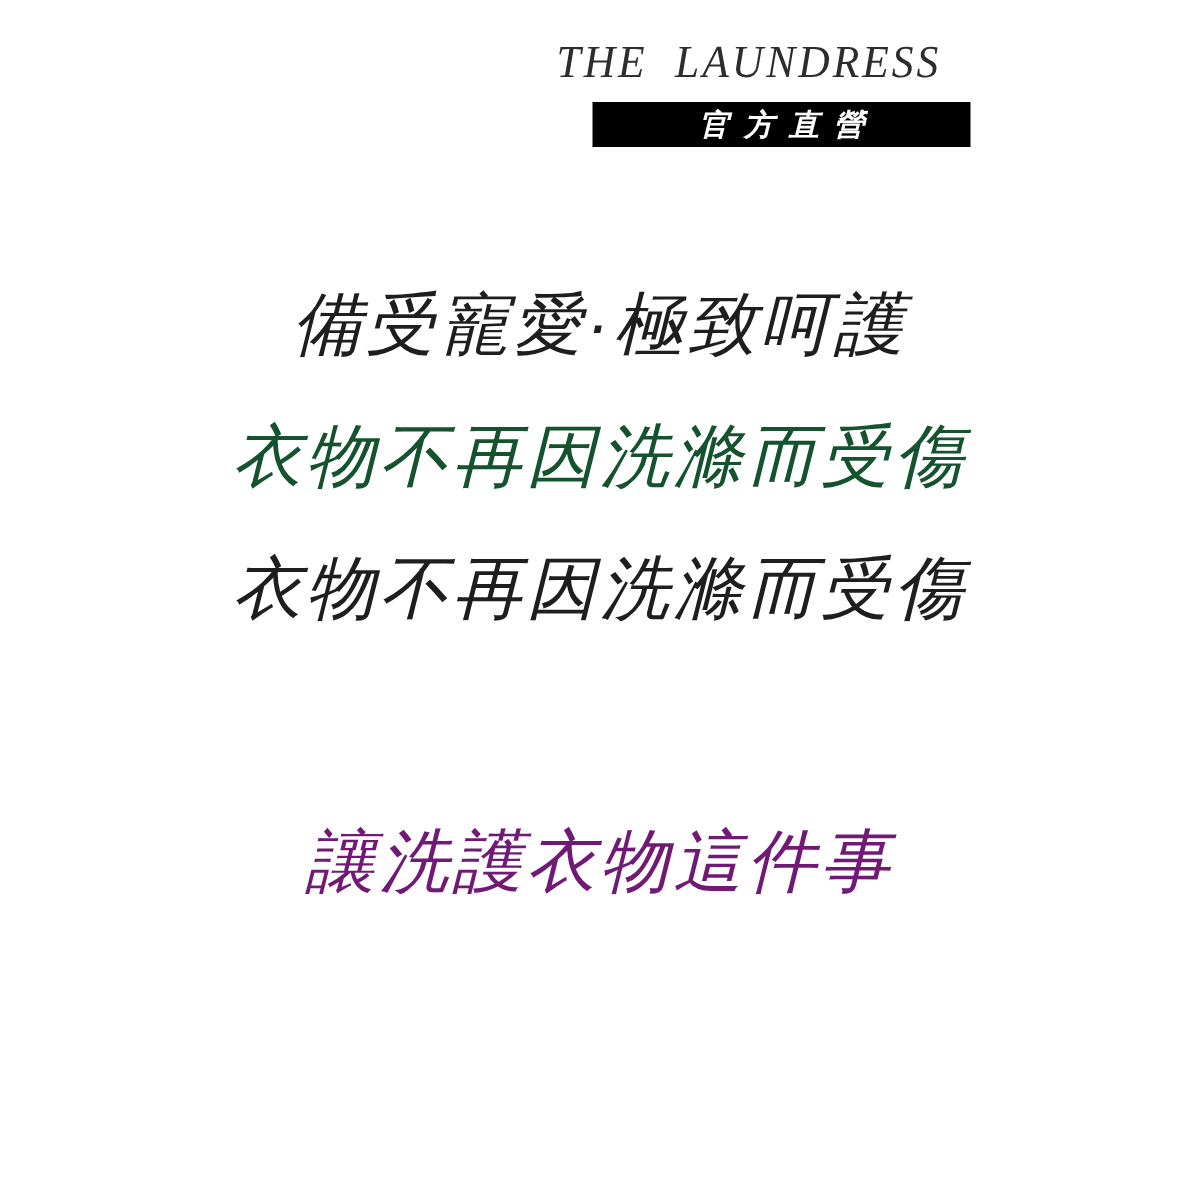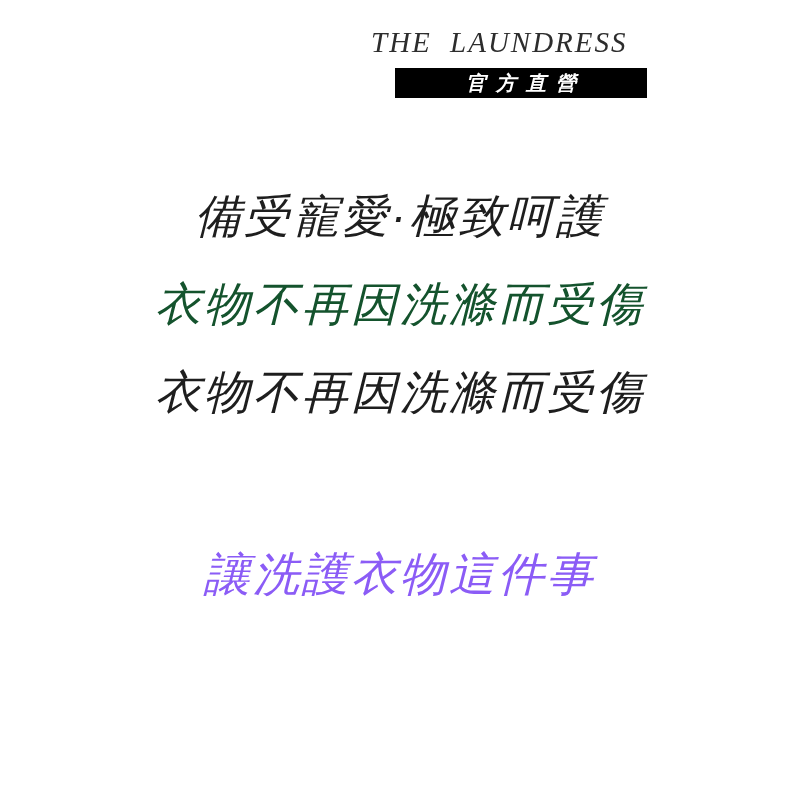--- a/index.html
+++ b/index.html
@@ -90,17 +90,17 @@
   </header>
 
   <main>
     <p class="copy-para para-1">
       <span class="copy-line" style="color: rgb(30, 30, 30);">備受寵愛·極致呵護</span>
       <span class="copy-line" style="color: #14532d;">衣物不再因洗滌而受傷</span>
       <span class="copy-line" style="color: rgb(30, 30, 30);">衣物不再因洗滌而受傷</span>
     </p>
 
     <p class="copy-para para-2">
-      <span class="copy-line" style="color: #8b5cf6;">讓洗護衣物這件事</span>
+      <span class="copy-line" style="color: #701a75;">讓洗護衣物這件事</span>
     </p>
   </main>
 
 </div>
 
 </body></html>

